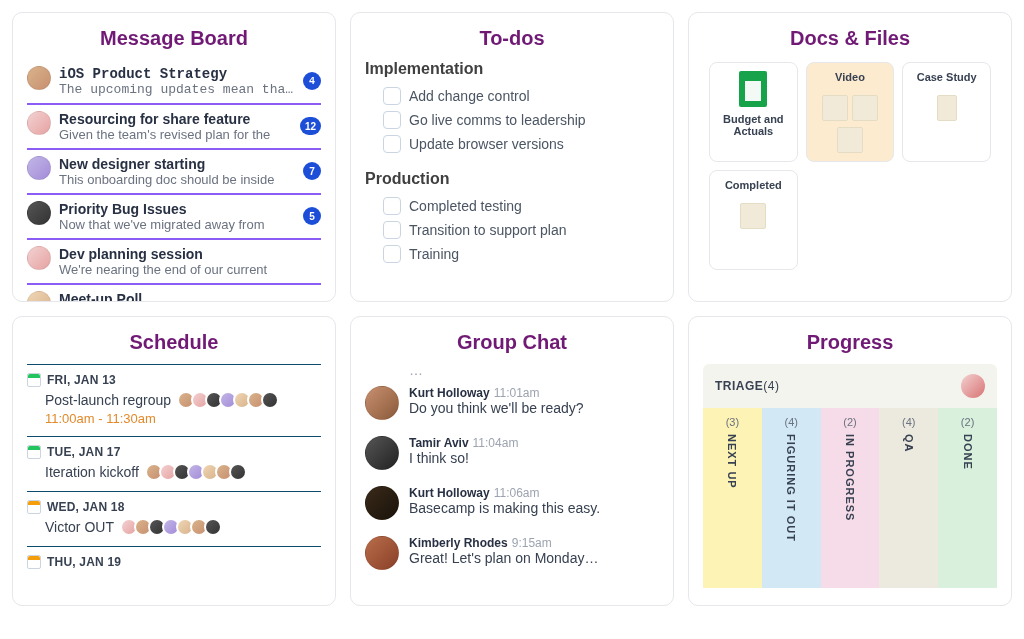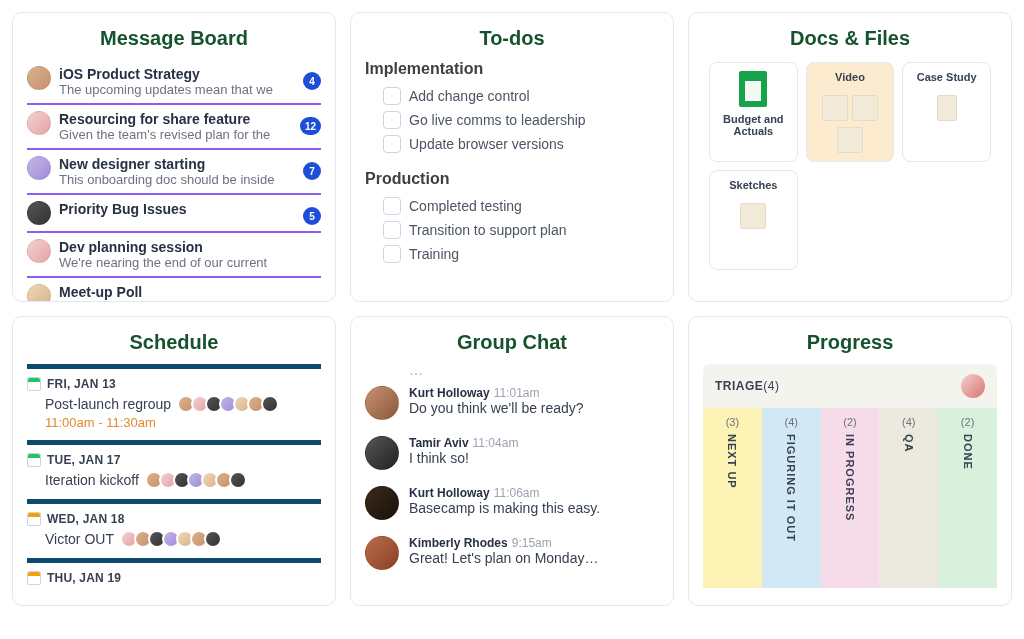--- a/index.html
+++ b/index.html
@@ -22,34 +22,34 @@
     border-radius: 10px;
     padding: 10px 14px 0 14px;
     height: 290px;
     overflow: hidden;
     position: relative;
   }
   .card-title {
     font-weight: 700;
     font-size: 20px;
     text-align: center;
-    color: #14532d;
+    color: #701a75;
     margin: 4px 0 10px 0;
   }
 
   
   .msg-row {
     display: flex;
     align-items: flex-start;
     border-top: 2px solid #8b5cf6;
     padding: 6px 0;
     gap: 8px;
     position: relative;
   }
-  .msg-row:first-of-type { border-top: none; }
+  .msg-row:first-of-type { border-top: none; font-family: Liberation Mono, monospace; }
   .avatar {
     width: 24px; height: 24px; border-radius: 50%;
     flex-shrink: 0;
     background: linear-gradient(135deg,#d9b38c,#c89070);
     border:1px solid rgba(0,0,0,0.05);
   }
   .avatar.alt1 { background: linear-gradient(135deg,#f3d1d1,#e6a3a3); }
   .avatar.alt2 { background: linear-gradient(135deg,#c2b6e6,#a38cd9); }
   .avatar.alt3 { background: linear-gradient(135deg,#555,#333); }
   .avatar.alt4 { background: linear-gradient(135deg,#efd6b5,#d9b38c); }
@@ -74,21 +74,21 @@
   .doc-tile { border:1px solid #e5e7eb; border-radius:8px; height:100px; display:flex; flex-direction:column; align-items:center; justify-content:flex-start; padding:8px 4px; font-size:11px; font-weight:600; color:#374151; text-align:center; position:relative; background:#fff;}
   .doc-tile.highlight { background:#fcebcf; }
   .doc-icon-sheet { width:28px; height:36px; background:#16a34a; border-radius:2px; margin-bottom:6px; position:relative;}
   .doc-icon-sheet::after { content:""; position:absolute; inset:10px 6px 6px 6px; background:#fff; opacity:.95; }
   .mini-thumbs { display:flex; gap:4px; margin-top:8px; flex-wrap:wrap; justify-content:center;}
   .mini-thumb { width:20px; height:26px; background:#f1ead9; border:1px solid #e5dcc5; border-radius:2px;}
   .mini-thumb.wide { width:26px; }
   .doc-title-top { margin-bottom:4px; }
 
   
-  .sched-block { border-top:5px solid #0c4a6e; padding:8px 0 10px 0; }
+  .sched-block { border-top:1px solid #0c4a6e; padding:8px 0 10px 0; }
   .sched-block:first-of-type { border-top:none; padding-top:4px;}
   .sched-date-row { display:flex; align-items:center; gap:6px; font-size:12px; font-weight:700; color:#374151; letter-spacing:.2px;}
   .cal-icon { width:14px; height:14px; border:1px solid #cbd5e1; border-radius:2px; position:relative; background:#fff;}
   .cal-icon::before { content:""; position:absolute; top:0; left:0; right:0; height:4px; border-radius:2px 2px 0 0;}
   .cal-icon.green::before { background:#22c55e;}
   .cal-icon.orange::before { background:#f59e0b;}
   .sched-event { font-size:14px; color:#374151; margin-top:4px; display:flex; align-items:center; gap:6px; flex-wrap:wrap; padding-left:18px;}
   .sched-time { color:#e28a2b; font-size:13px; padding-left:18px; margin-top:2px;}
   .mini-avatars { display:flex; }
   .mini-av { width:18px; height:18px; border-radius:50%; border:2px solid #fff; margin-left:-4px; }
@@ -150,20 +150,21 @@
         <div class="msg-body">
           <div class="msg-title">New designer starting</div>
           <div class="msg-sub">This onboarding doc should be inside</div>
         </div>
         <div class="badge">7</div>
       </div>
       <div class="msg-row">
         <div class="avatar alt3"></div>
         <div class="msg-body">
           <div class="msg-title">Priority Bug Issues</div>
+          <div class="msg-sub">Now that we've migrated away from</div>
         </div>
         <div class="badge">5</div>
       </div>
       <div class="msg-row">
         <div class="avatar alt1"></div>
         <div class="msg-body">
           <div class="msg-title">Dev planning session</div>
           <div class="msg-sub">We're nearing the end of our current</div>
         </div>
       </div>
@@ -221,21 +222,21 @@
             <div class="mini-thumb wide" style="margin-top:2px;"></div>
           </div>
       </div>
       <div class="doc-tile">
         <span class="doc-title-top">Case Study</span>
         <div class="mini-thumbs">
             <div class="mini-thumb"></div>
           </div>
       </div>
       <div class="doc-tile">
-        <span class="doc-title-top">Sketches</span>
+        <span class="doc-title-top">Completed</span>
         <div class="mini-thumbs">
             <div class="mini-thumb wide"></div>
           </div>
       </div>
     </div>
   </div>
 
   <div class="card">
     <div class="card-title">Schedule</div>
 

